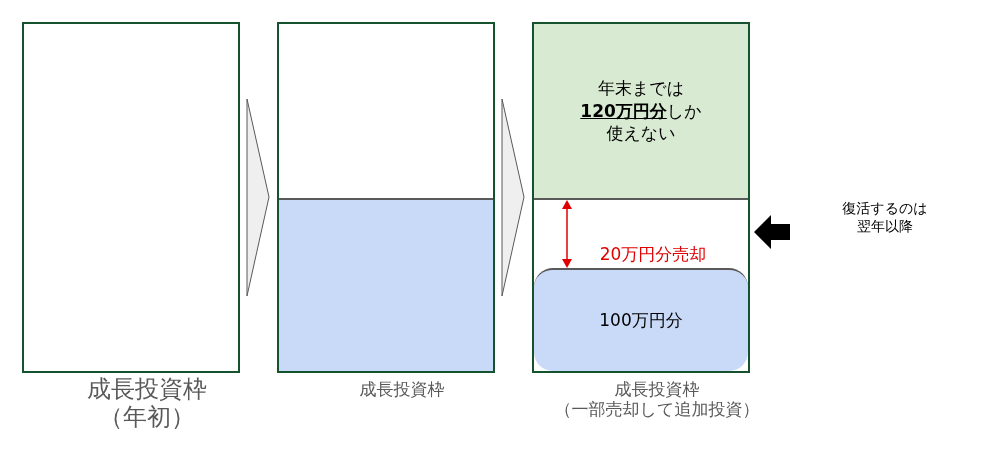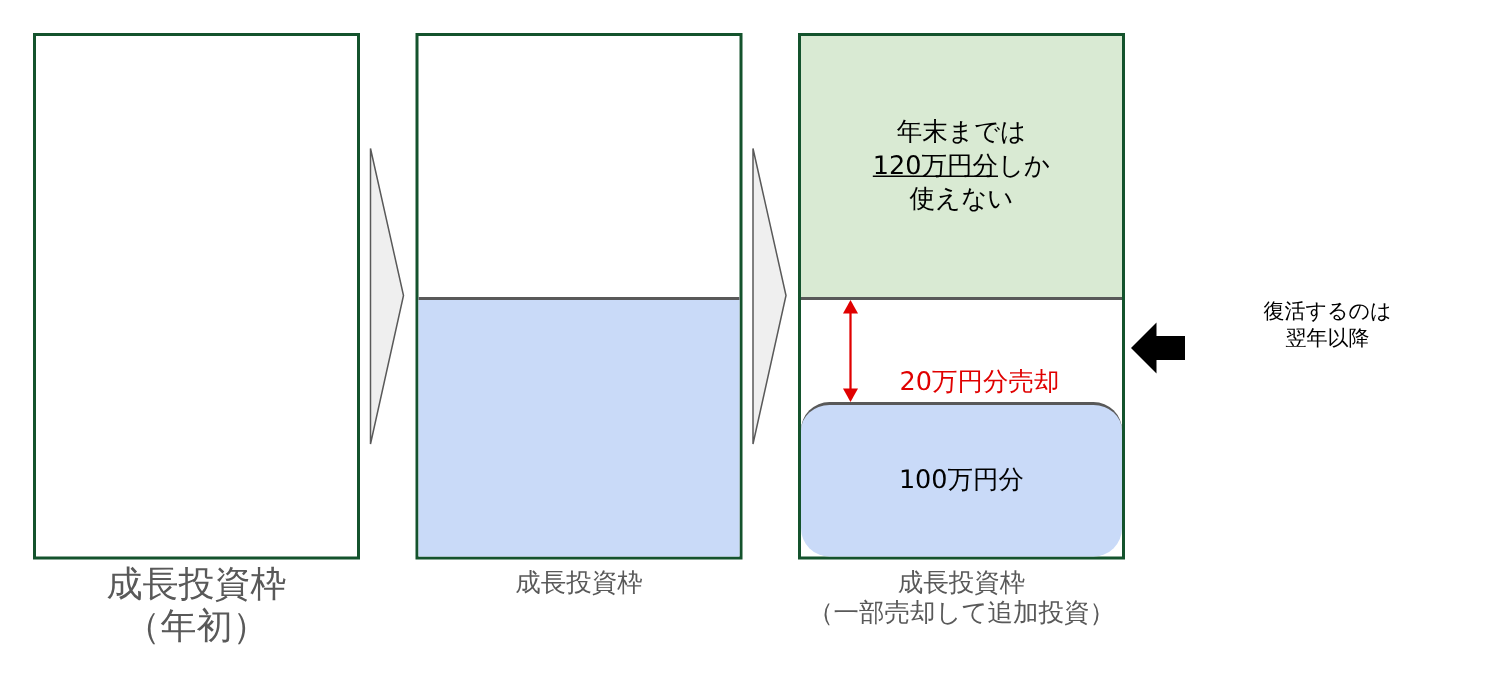--- a/index.html
+++ b/index.html
@@ -4,28 +4,28 @@
 <style>
   html, body { margin:0; padding:0; background:#ffffff; }
   body { width:990px; height:449px; position:relative; overflow:hidden;
          font-family:"DejaVu Sans","Liberation Sans",sans-serif; }
   .box { position:absolute; box-sizing:border-box; border:2px solid #14532d; background:#fff; }
   .seg { position:absolute; left:0; right:0; box-sizing:border-box; display:flex;
          align-items:center; justify-content:center; text-align:center; }
   .blue { background:#c9daf8; }
   .green { background:#d9ead3; }
   .divider { border-top:2px solid #595959; }
-  .caption { position:absolute; text-align:center; color:#595959; line-height:1.15; }
+  .caption { position:absolute; text-align:center; color:#595959; line-height:1.15;padding-left:16px; }
   .cap-big { font-size:24px; }
   .cap-small { font-size:17px; }
   .chev { position:absolute; }
   .note { position:absolute; font-size:14px; color:#000; text-align:center; line-height:1.3;font-family:Liberation Serif, serif; }
   .inner-text { font-size:17px; color:#000; line-height:1.35; }
   .red { color:#e00000; font-size:17px; }
-  u b { font-weight:normal; }
+  u b { font-weight:bold; }
 </style>
 </head>
 <body>
 
 <div class="box" style="left:22px; top:22px; width:218px; height:351px;"></div>
 <div class="caption cap-big" style="left:0px; top:376px; width:262px;">
   <div>成長投資枠</div>
   <div>（年初）</div>
 </div>
 

